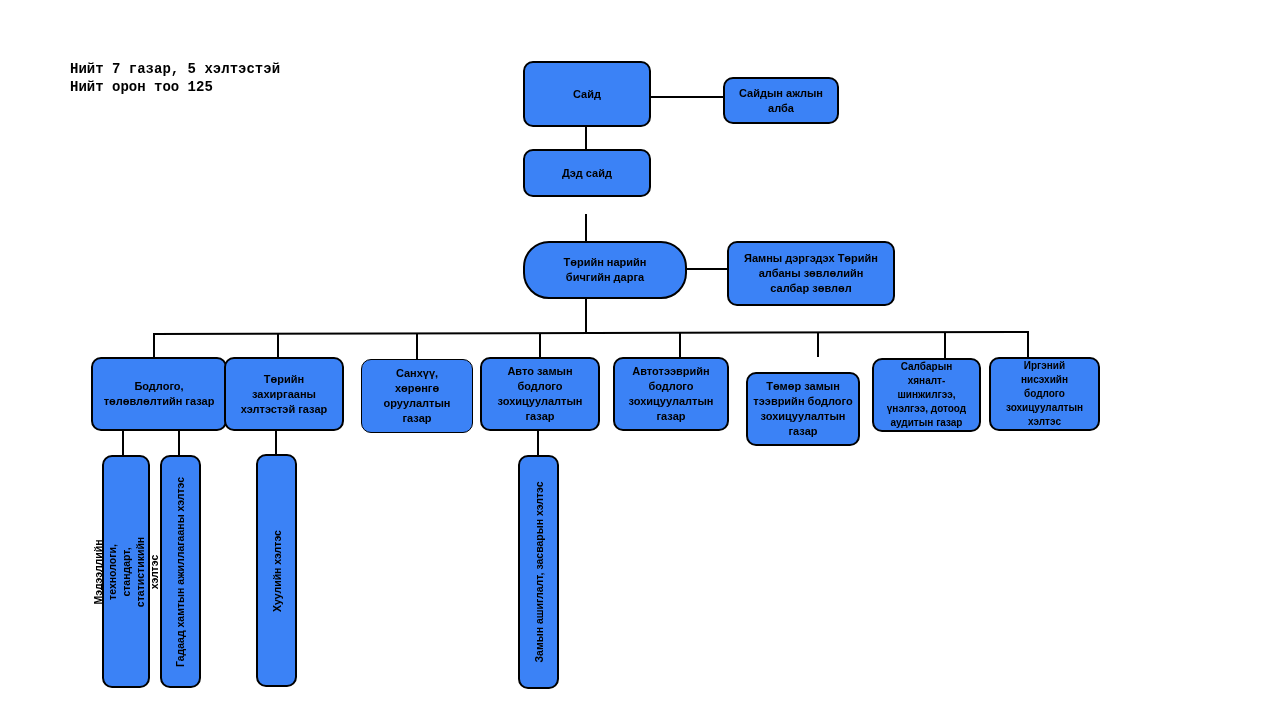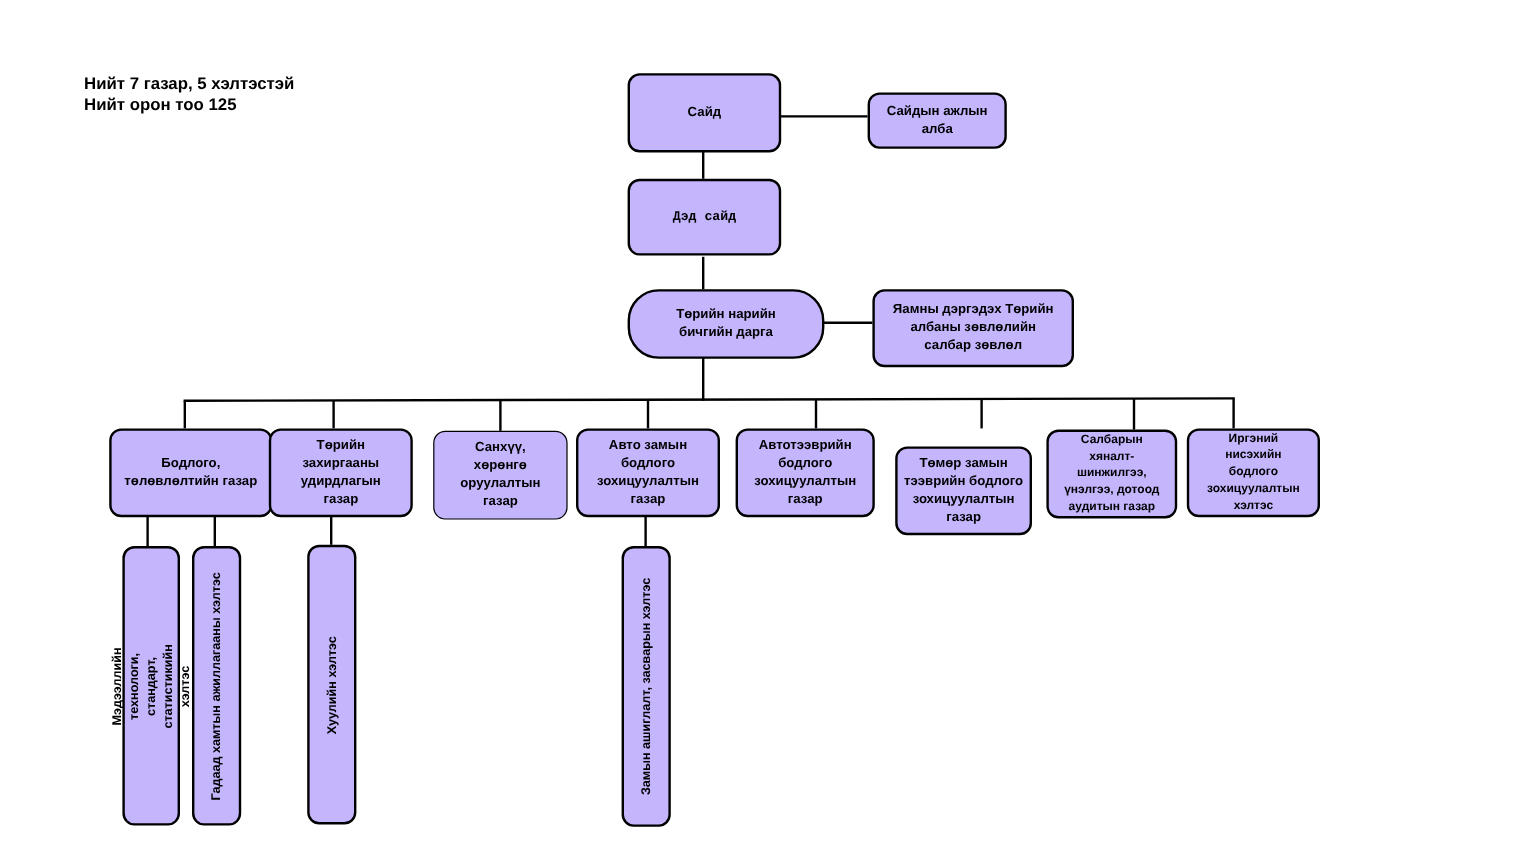--- a/index.html
+++ b/index.html
@@ -1,20 +1,20 @@
 <!DOCTYPE html>
 <html><head>
 <meta charset="utf-8">
 <style>
   html, body { margin: 0; padding: 0; background: #ffffff; }
   body { width: 1280px; height: 720px; position: relative; overflow: hidden;
          font-family: "Liberation Sans", sans-serif; color: #000; }
-  .summary { position: absolute; left: 70px; top: 60px; font-weight: bold; font-size: 14px; line-height: 18px; }
+  .summary { position: absolute; left: 70px; top: 60px; font-weight: bold; font-size: 14px; line-height: 18px; font-family: Liberation Mono, monospace; }
   .box { position: absolute; box-sizing: border-box; border: 2px solid #000; border-radius: 10px;
-         background: #c4b5fd; display: flex; align-items: center; justify-content: center;
+         background: #3b82f6; display: flex; align-items: center; justify-content: center;
          text-align: center; font-weight: bold; font-size: 11px; line-height: 15px; padding: 2px 4px; }
   .box.thin { border-width: 1px; }
   .box.small { font-size: 10px; line-height: 14px; justify-content: flex-end; }
   .box.vbox { padding: 0; }
   .vtext { transform: rotate(-90deg); white-space: nowrap; font-size: 10.5px; line-height: 14px; }
   svg.lines { position: absolute; left: 0; top: 0; }
   svg.lines line { stroke: #000; stroke-width: 2; }
 </style>
 </head>
 <body>
@@ -44,35 +44,35 @@
   <line x1="276" y1="430" x2="276" y2="454"></line>
   <line x1="538" y1="430" x2="538" y2="455"></line>
 </svg>
 
 <div class="box" style="left:523px;top:61px;width:128px;height:66px;">
   <span>Сайд</span>
 </div>
 <div class="box" style="left:723px;top:77px;width:116px;height:47px;">
   <span>Сайдын ажлын алба</span>
 </div>
-<div class="box" style="left:523px;top:149px;width:128px;height:64px;font-family:Liberation Mono, monospace;">
+<div class="box" style="left:523px;top:149px;width:128px;height:48px;">
   <span>Дэд сайд</span>
 </div>
 <div class="box" style="left:523px;top:241px;width:164px;height:58px;padding:2px 36px;border-radius:26px;">
   <span>Төрийн нарийн бичгийн дарга</span>
 </div>
 <div class="box" style="left:727px;top:241px;width:168px;height:65px;padding:2px 14px;">
   <span>Яамны дэргэдэх Төрийн албаны зөвлөлийн салбар зөвлөл</span>
 </div>
 
 <div class="box" style="left:91px;top:357px;width:136px;height:74px;padding:2px 10px;">
   <span>Бодлого, төлөвлөлтийн газар</span>
 </div>
 <div class="box" style="left:224px;top:357px;width:120px;height:74px;padding:2px 14px;">
-  <span>Төрийн захиргааны удирдлагын газар</span>
+  <span>Төрийн захиргааны хэлтэстэй газар</span>
 </div>
 <div class="box thin" style="left:361px;top:359px;width:112px;height:74px;padding:2px 14px;">
   <span>Санхүү, хөрөнгө оруулалтын газар</span>
 </div>
 <div class="box" style="left:480px;top:357px;width:120px;height:74px;padding:3px 6px;">
   <span>Авто замын бодлого зохицуулалтын газар</span>
 </div>
 <div class="box" style="left:613px;top:357px;width:116px;height:74px;padding:2px 6px;text-align:center;">
   <span>Автотээврийн бодлого зохицуулалтын газар</span>
 </div>

